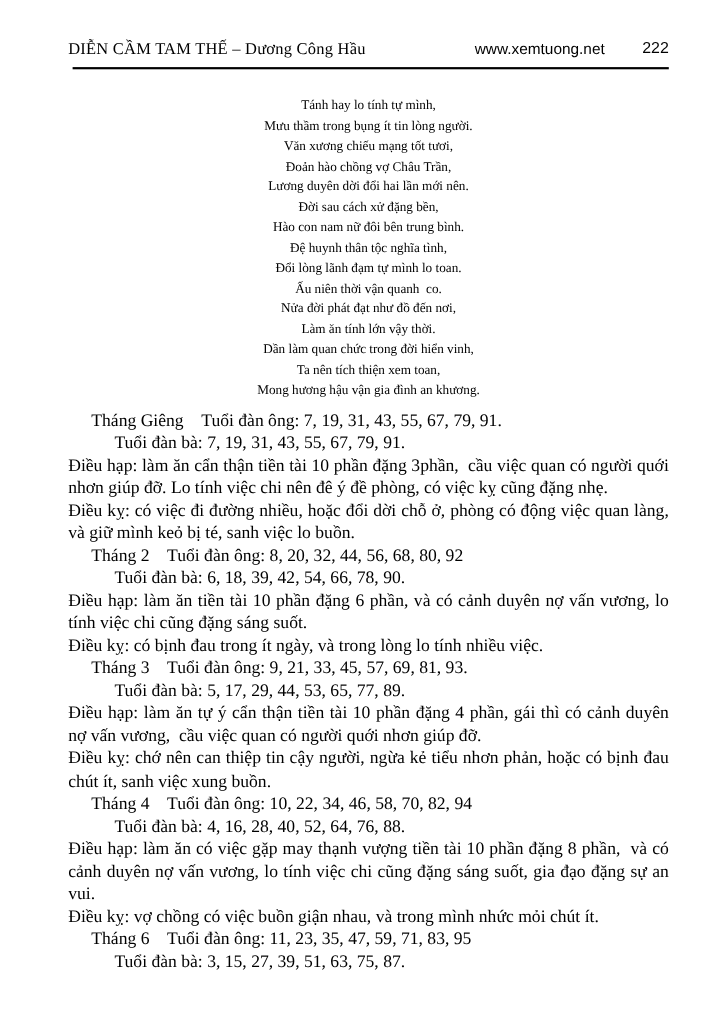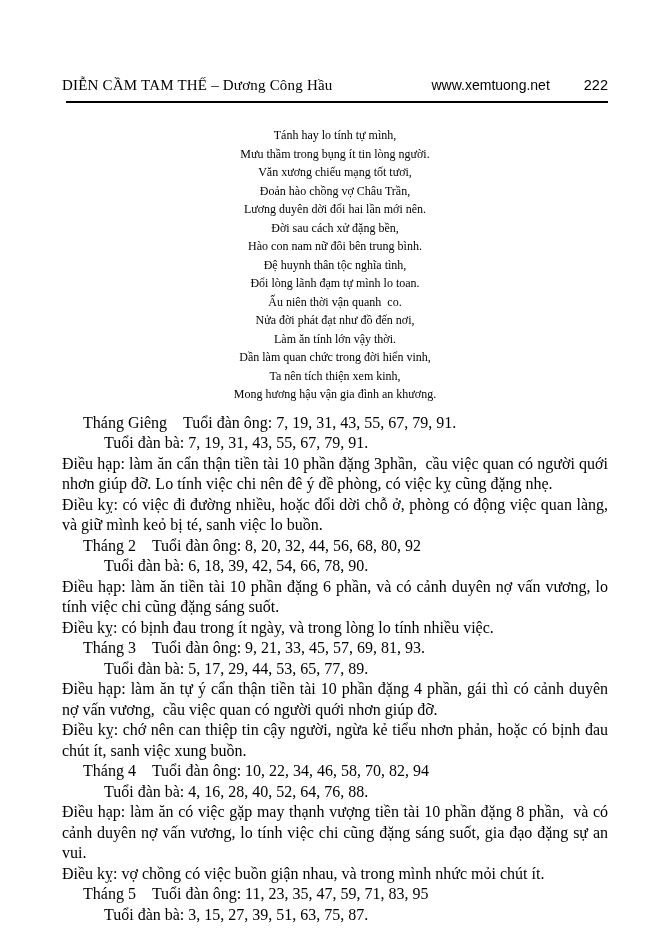--- a/index.html
+++ b/index.html
@@ -16,21 +16,21 @@
     padding: 36px 53px 0 62px;
   }
   
   .hdr {
     display: flex;
     align-items: baseline;
     justify-content: space-between;
     font-size: 15px;
     white-space: nowrap;
   }
-  .hdr-title { letter-spacing: 0.2px; margin-top: 41px; }
+  .hdr-title { letter-spacing: 0.2px; }
   .hdr-right { display: flex; align-items: flex-end; gap: 34px; }
   .hdr-site { font-family: "Liberation Sans", sans-serif; font-size: 14px; }
   .hdr-page { font-family: "Liberation Sans", sans-serif; font-size: 14.5px; }
   .rule {
     border: none;
     border-top: 2px solid #000;
     margin: 7px 0 0 4px;
   }
   
   .poem {
@@ -77,21 +77,21 @@
     <div class="poem-line">Đoản hào chồng vợ Châu Trần,</div>
     <div class="poem-line">Lương duyên dời đổi hai lần mới nên.</div>
     <div class="poem-line">Đời sau cách xử đặng bền,</div>
     <div class="poem-line">Hào con nam nữ đôi bên trung bình.</div>
     <div class="poem-line">Đệ huynh thân tộc nghĩa tình,</div>
     <div class="poem-line">Đổi lòng lãnh đạm tự mình lo toan.</div>
     <div class="poem-line">Ấu niên thời vận quanh  co.</div>
     <div class="poem-line">Nửa đời phát đạt như đồ đến nơi,</div>
     <div class="poem-line">Làm ăn tính lớn vậy thời.</div>
     <div class="poem-line">Dần làm quan chức trong đời hiển vinh,</div>
-    <div class="poem-line">Ta nên tích thiện xem kinh,</div>
+    <div class="poem-line">Ta nên tích thiện xem toan,</div>
     <div class="poem-line">Mong hương hậu vận gia đình an khương.</div>
   </div>
 
   <div class="months">
 
     <section>
       <div class="month-head">
         <span class="b month-name">Tháng Giêng</span><span class="b">Tuổi đàn ông</span><span>: 7, 19, 31, 43, 55, 67, 79, 91.</span>
       </div>
       <div class="women-line">
@@ -129,21 +129,21 @@
       </div>
       <div class="women-line">
         <span class="b">Tuổi đàn bà</span><span>: 4, 16, 28, 40, 52, 64, 76, 88.</span>
       </div>
       <p class="para"><span class="b">Điều hạp</span><span>: làm ăn có việc gặp may thạnh vượng tiền tài 10 phần đặng 8 phần,  và có cảnh duyên nợ vấn vương, lo tính việc chi cũng đặng sáng suốt, gia đạo đặng sự an vui.</span></p>
       <p class="para"><span class="b">Điều kỵ</span><span>: vợ chồng có việc buồn giận nhau, và trong mình nhức mỏi chút ít.</span></p>
     </section>
 
     <section>
       <div class="month-head">
-        <span class="b month-name">Tháng 5</span><span class="b">Tuổi đàn ông</span><span>: 11, 23, 35, 47, 59, 71, 83, 95</span>
+        <span class="b month-name">Tháng 6</span><span class="b">Tuổi đàn ông</span><span>: 11, 23, 35, 47, 59, 71, 83, 95</span>
       </div>
       <div class="women-line">
         <span class="b">Tuổi đàn bà</span><span>: 3, 15, 27, 39, 51, 63, 75, 87.</span>
       </div>
     </section>
 
   </div>
 </div>
 
 </body></html>

